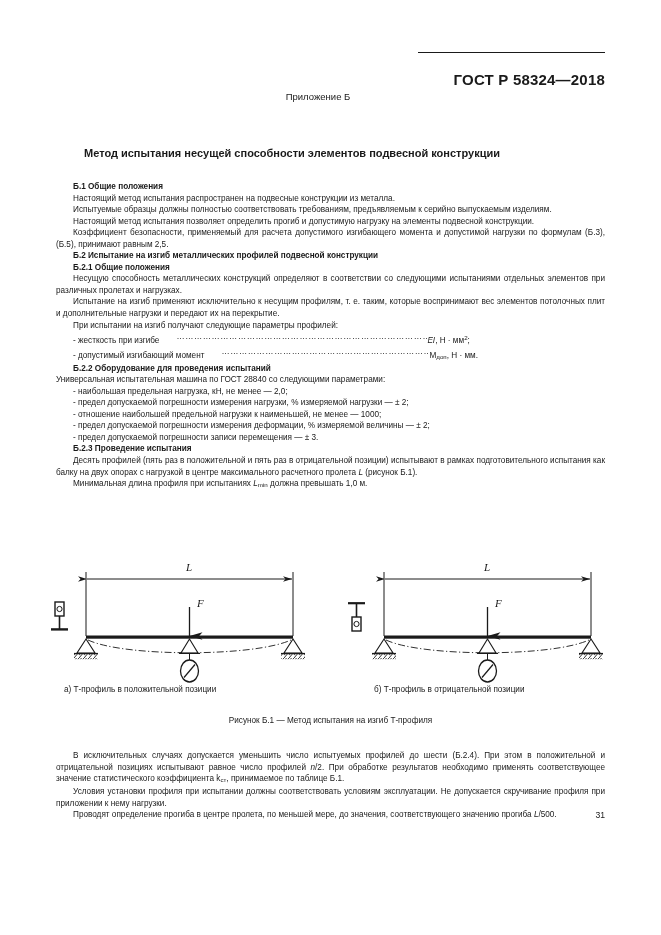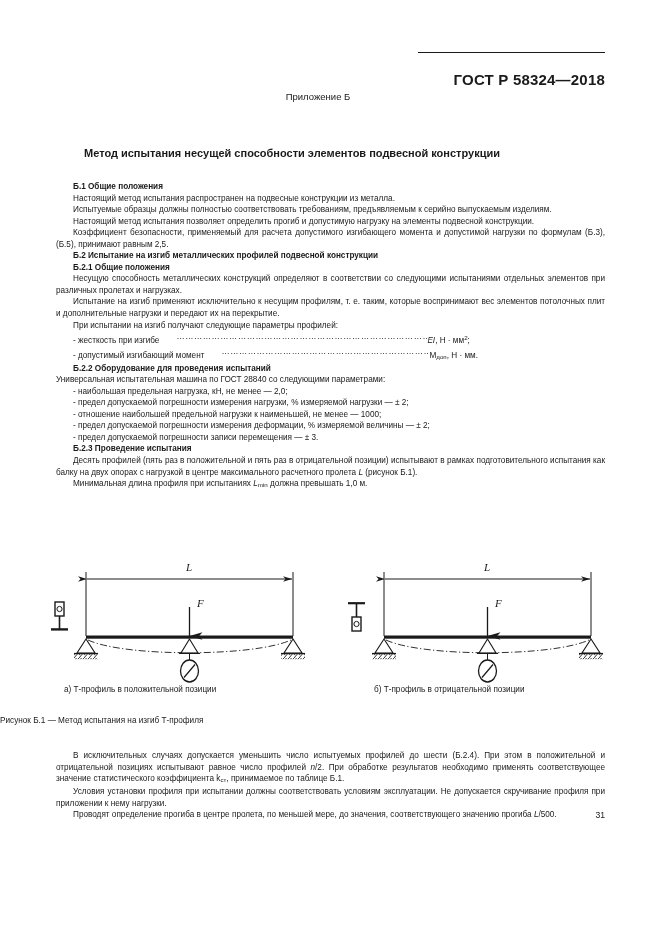--- a/index.html
+++ b/index.html
@@ -110,21 +110,21 @@
     width: 549px;
     font-size: 8.2px;
   }
   .cap-a { position: absolute; left: 8px; top: 0; }
   .cap-b { position: absolute; left: 318px; top: 0; }
   .fig-title {
     position: absolute;
     left: 0;
     top: 716px;
     width: 661px;
-    text-align: left;
+    text-align: center;
     font-size: 8.2px;
   }
 
   
   .content2 {
     position: absolute;
     left: 56px;
     top: 750px;
     width: 549px;
     font-size: 8.2px;

